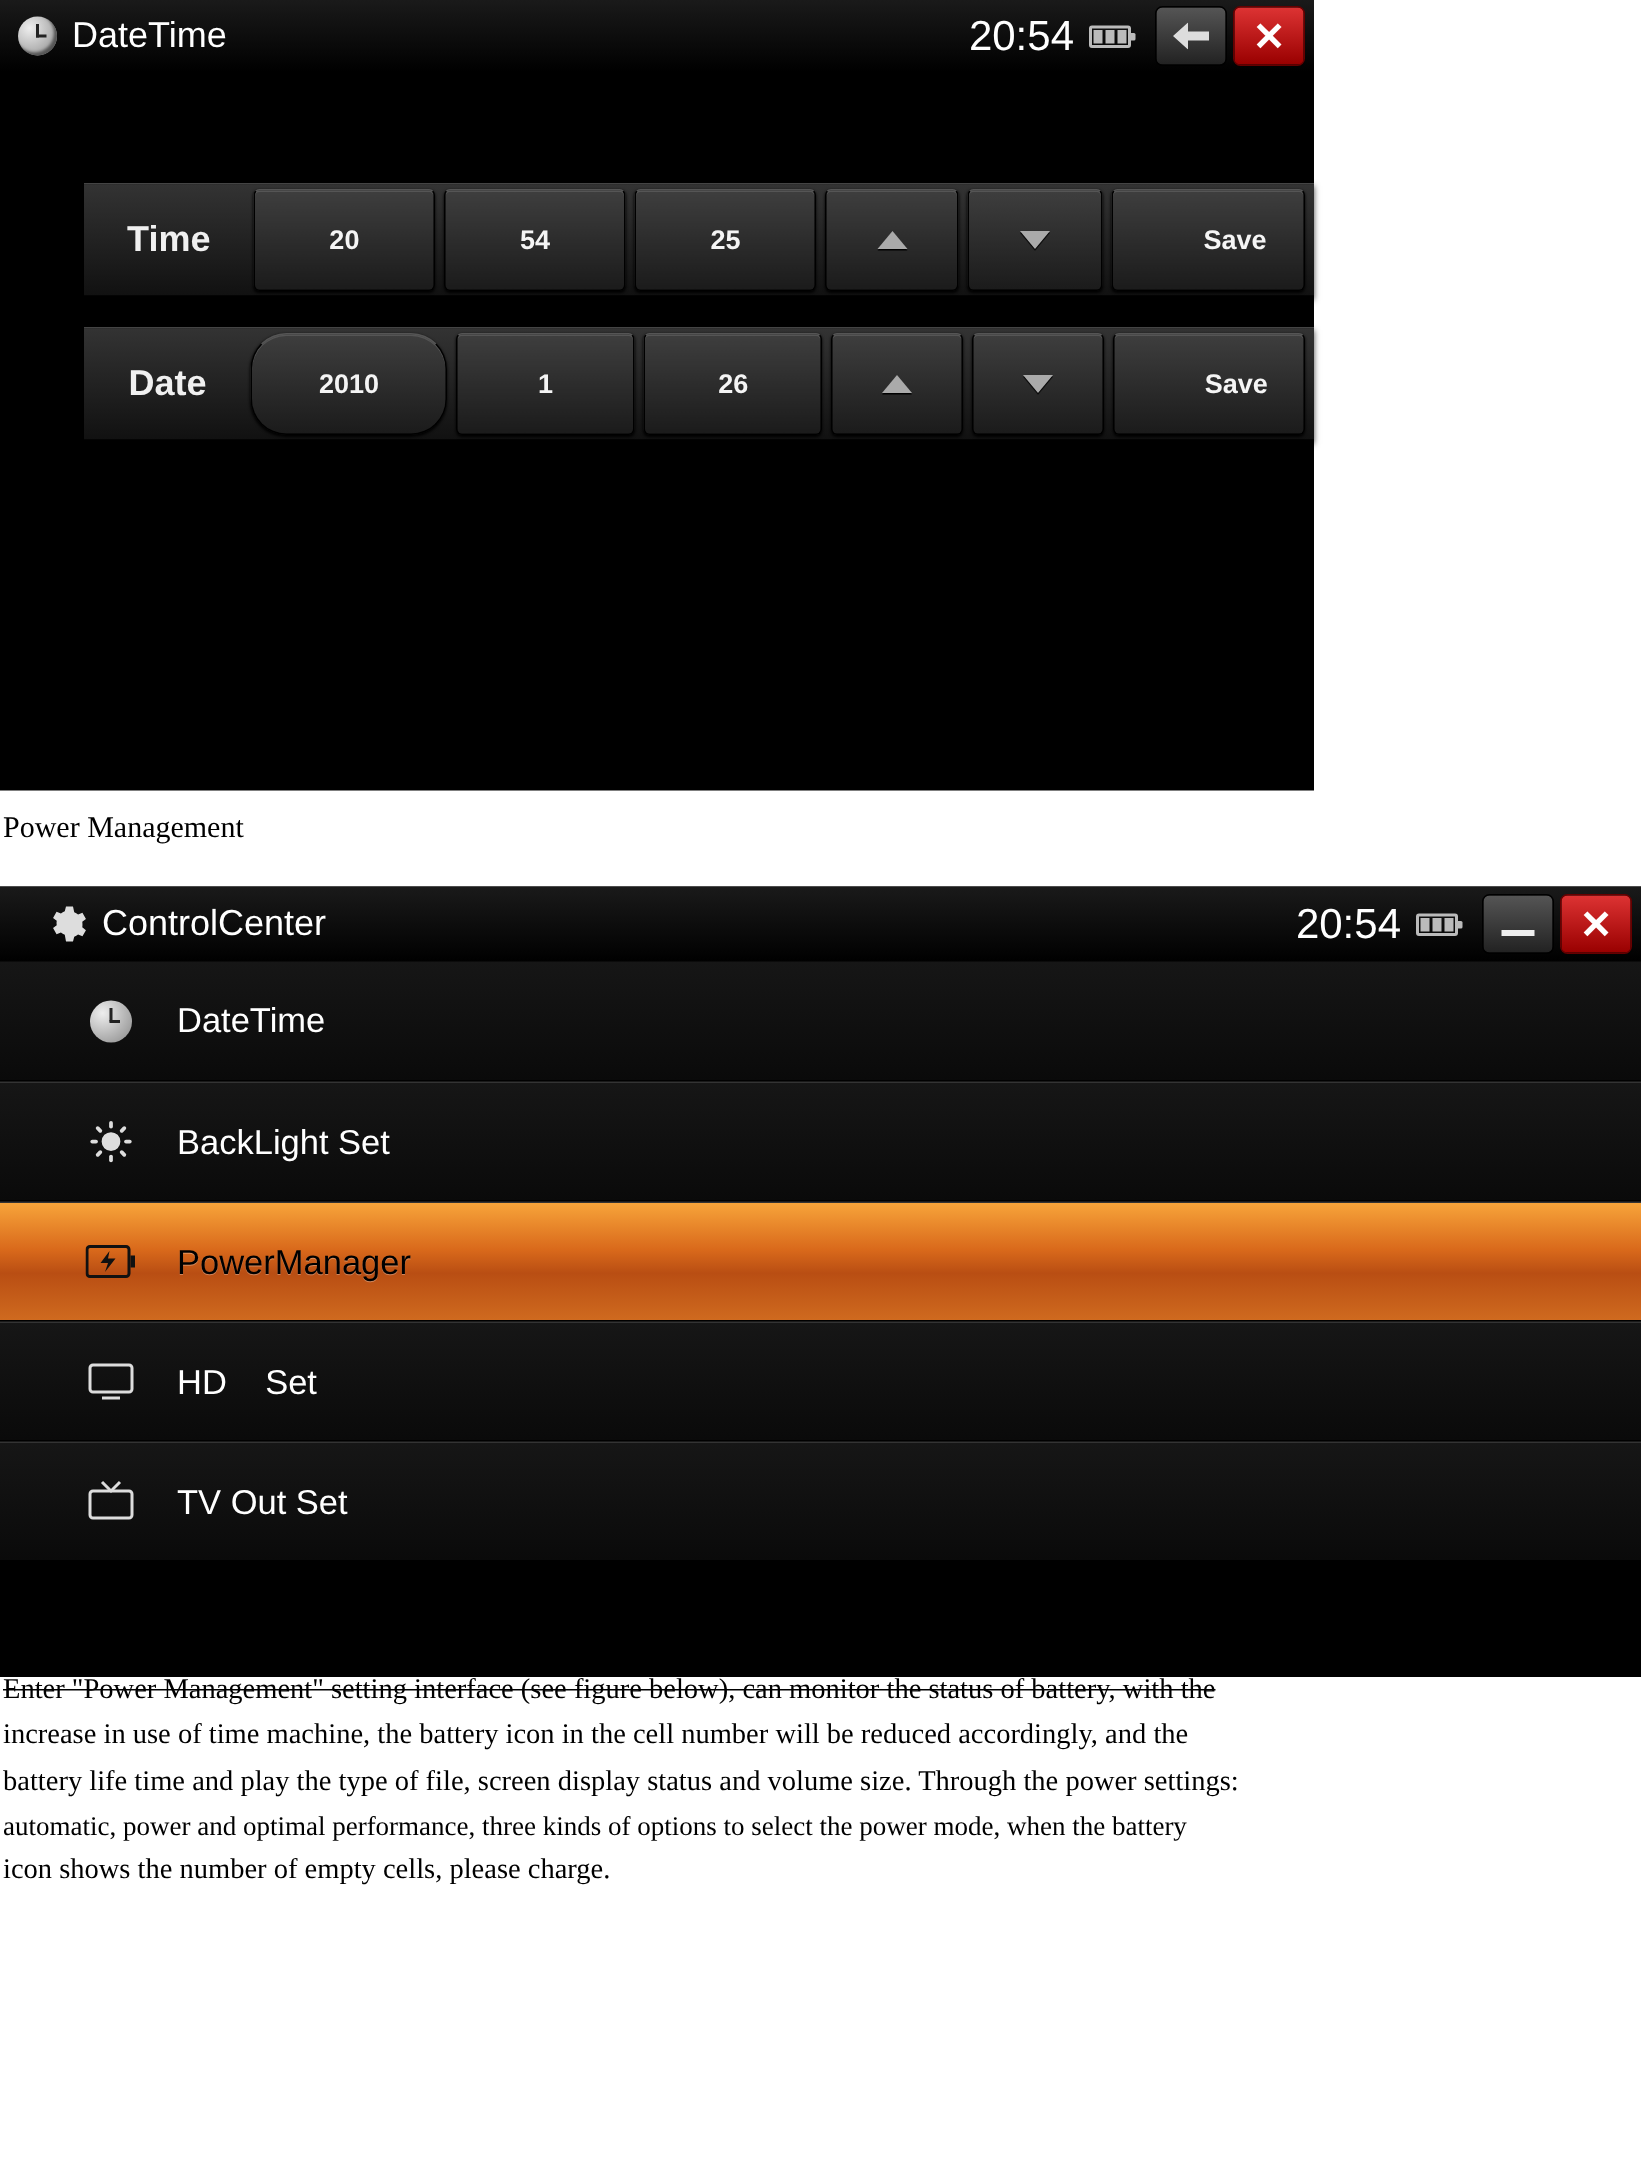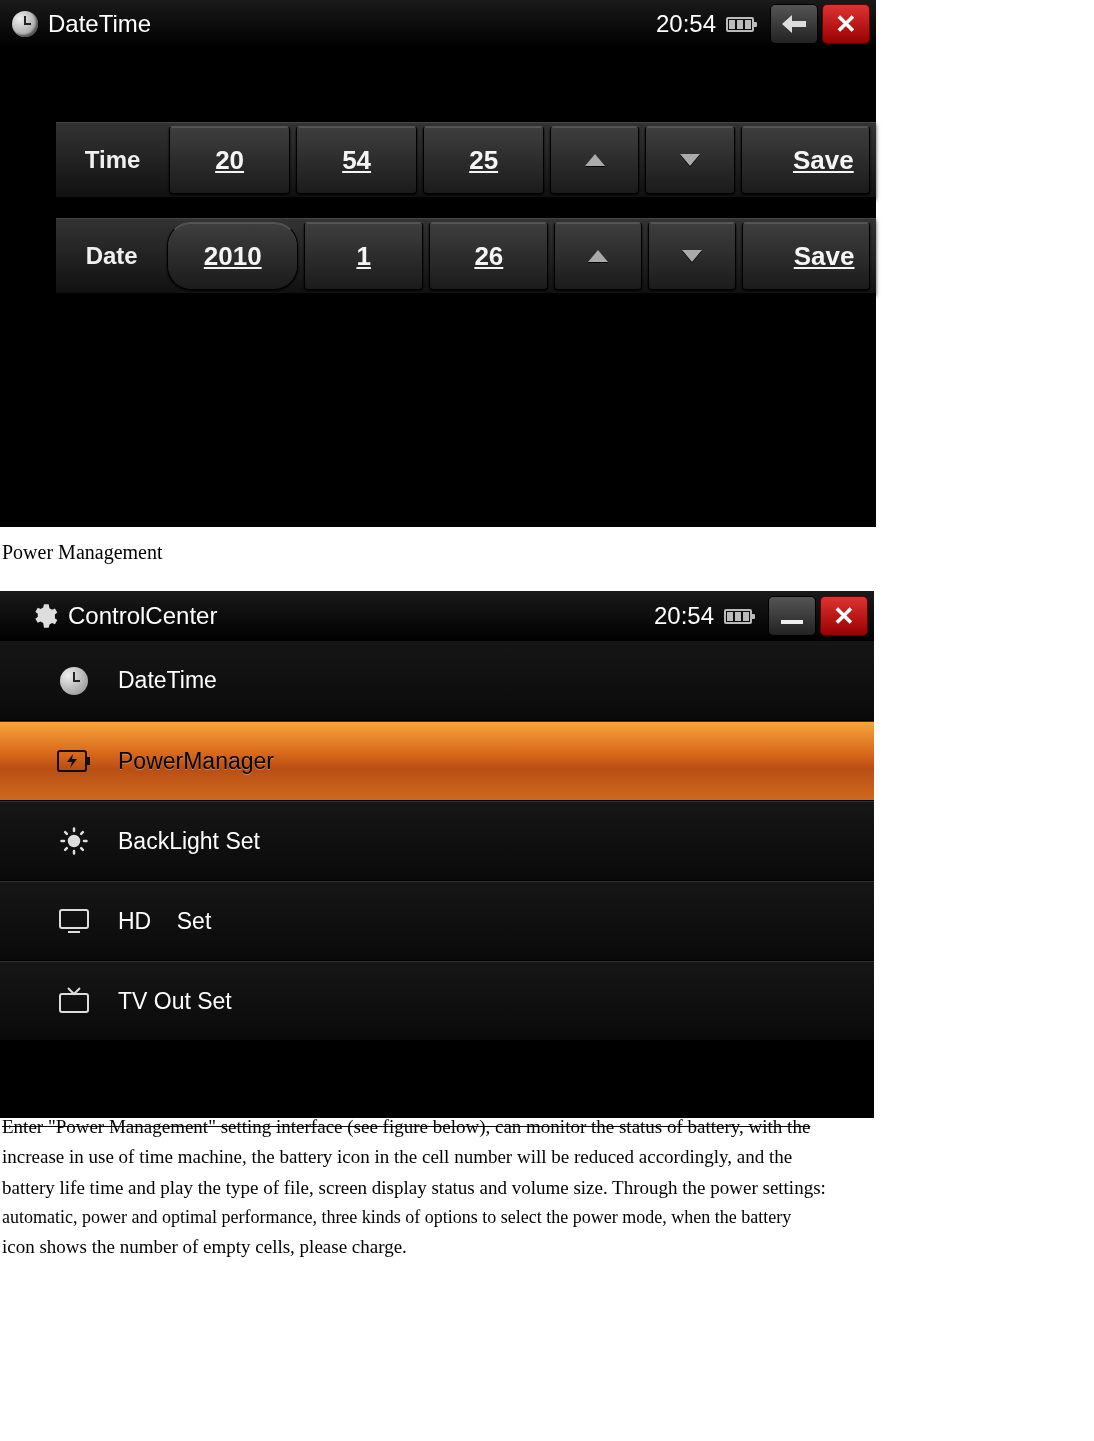--- a/index.html
+++ b/index.html
@@ -2,55 +2,55 @@
 <html><head>
 <meta charset="utf-8">
 <style>
   * { box-sizing: border-box; margin: 0; padding: 0; }
   body { font-family: Arial, Helvetica, sans-serif; background: #fff; width: 1094px; }
 
   
   .screen1 { width: 876px; height: 527px; background: #000; color: #fff; position: relative; }
   .titlebar1 { height: 48px; background: linear-gradient(#1a1a1a,#000); display: flex; align-items: center; padding: 0 6px 0 12px; font-size: 24px; font-weight: 500; }
   .titlebar1 .spacer { flex: 1; }
-  .clock1 { font-size: 24px; margin-right: 10px; }
+  .clock1 { font-size: 28px; margin-right: 10px; }
   .batt { width: 28px; height: 15px; border: 2px solid #bbb; border-radius: 2px; position: relative; margin-right: 12px; }
   .batt::after { content: ""; position: absolute; right: -5px; top: 3px; width: 3px; height: 5px; background: #bbb; border-radius: 0 1px 1px 0; }
   .batt .cell { position: absolute; top: 1px; bottom: 1px; width: 6px; background: #bbb; }
   .batt .c1 { left: 1px; } .batt .c2 { left: 9px; } .batt .c3 { left: 17px; }
   .btn-back, .btn-close, .btn-min { width: 48px; height: 40px; border-radius: 5px; display: flex; align-items: center; justify-content: center; margin-left: 4px; }
   .btn-back { background: linear-gradient(#555,#222); border: 1px solid #000; }
   .btn-close { background: linear-gradient(#d33,#900); border: 1px solid #600; }
   .btn-min  { background: linear-gradient(#555,#222); border: 1px solid #000; }
   .icon-back { width: 24px; height: 18px; }
   .icon-x { font-size: 26px; color: #fff; font-weight: bold; }
   .icon-min { width: 22px; height: 4px; background: #eee; margin-top: 12px; }
 
   .clock-icon { width: 26px; height: 26px; border-radius: 50%; background: radial-gradient(circle at 30% 30%, #eee, #888); position: relative; margin-right: 10px; box-shadow: inset -2px -2px 2px #555; }
   .clock-icon::before { content: ""; position: absolute; left: 12px; top: 5px; width: 2px; height: 9px; background: #222; }
   .clock-icon::after  { content: ""; position: absolute; left: 12px; top: 12px; width: 7px; height: 2px; background: #222; }
 
   .panel { position: absolute; left: 56px; right: 0; height: 76px; background: linear-gradient(#333,#111); border-top: 1px solid #444; border-bottom: 1px solid #000; box-shadow: 0 2px 4px rgba(0,0,0,.7); display: flex; align-items: center; }
   .panel.time { top: 122px; }
   .panel.date { top: 218px; }
   .plabel { width: 114px; text-align: center; font-size: 24px; font-weight: 600; color: #f0f0f0; }
-  .cell-btn, .arrow-btn, .save-btn { height: 68px; background: linear-gradient(#3e3e3e,#1b1b1b); border: 1px solid #000; border-top-color: #555; border-radius: 4px; display: flex; align-items: center; justify-content: center; font-size: 26px; font-weight: 700; color: #f5f5f5; margin-right: 6px; box-shadow: inset 0 1px 0 #555, 0 1px 2px #000; text-decoration: underline; }
+  .cell-btn, .arrow-btn, .save-btn { height: 68px; background: linear-gradient(#3e3e3e,#1b1b1b); border: 1px solid #000; border-top-color: #555; border-radius: 4px; display: flex; align-items: center; justify-content: center; font-size: 18px; font-weight: 700; color: #f5f5f5; margin-right: 6px; box-shadow: inset 0 1px 0 #555, 0 1px 2px #000; }
   .cell-btn { width: 122px; }
   .cell-btn.wide { width: 134px; border-radius: 24px; }
   .arrow-btn { width: 90px; }
   .save-btn { width: 130px; padding-left: 36px; }
   .arrow-up, .arrow-down { width: 0; height: 0; border-left: 10px solid transparent; border-right: 10px solid transparent; filter: drop-shadow(0 1px 0 #000); }
   .arrow-up   { border-bottom: 12px solid #aaa; }
   .arrow-down { border-top: 12px solid #aaa; }
 
   
   .doc-heading { font-size: 20px; padding: 14px 2px 24px 2px; font-family: "Times New Roman", serif; }
 
   
-  .screen2 { width: 874px; height: 530px; background: #000; color: #fff; position: relative; border-top: 3px solid #fff; }
+  .screen2 { width: 1094px; height: 530px; background: #000; color: #fff; position: relative; border-top: 3px solid #fff; }
   .titlebar2 { height: 50px; background: linear-gradient(#1a1a1a,#000); display: flex; align-items: center; padding: 0 6px 0 30px; font-size: 24px; }
   .titlebar2 .spacer { flex: 1; }
   .gear-icon { width: 28px; height: 28px; position: relative; margin-right: 10px; }
   .gear-icon svg { width: 100%; height: 100%; }
   .list { position: absolute; top: 50px; left: 0; right: 0; }
   .row { height: 80px; border-top: 1px solid #333; border-bottom: 1px solid #000; display: flex; align-items: center; padding-left: 44px; background: linear-gradient(#161616,#0a0a0a); font-size: 23px; }
   .row.first { border-top: none; }
   .row.sel { background: linear-gradient(#f7a43a,#d9691b 40%,#b94e13 60%,#cf6a1f); color: #000; text-shadow: 0 1px 0 rgba(255,255,255,.3); }
   .row .ricon { width: 60px; display: flex; justify-content: center; align-items: center; margin-right: 14px; }
   .row .ricon svg, .row .ricon .shape { color: #e6e6e6; }
@@ -140,48 +140,48 @@
       </div>
   </div>
 
   <div class="list">
     <div class="row first">
       <div class="ricon">
           <div class="clock-icon-sm"></div>
         </div>
       <span>DateTime</span>
     </div>
-    <div class="row sel">
-      <div class="ricon">
-        <svg width="34" height="22" viewBox="0 0 34 22" fill="none">
-            <rect x="1" y="1" width="28" height="20" rx="2" stroke="#111" stroke-width="2"></rect>
-            <rect x="30" y="7" width="3" height="8" fill="#111"></rect>
-            <path d="M16 4 L10 12 H15 L13 18 L20 9 H15 Z" fill="#111"></path>
-          </svg>
-      </div>
-      <span>PowerManager</span>
-    </div>
     <div class="row">
       <div class="ricon">
         <svg width="30" height="30" viewBox="0 0 24 24" fill="none" stroke="#ddd" stroke-width="2">
             <circle cx="12" cy="12" r="4" fill="#ddd"></circle>
             <g stroke-linecap="round">
               <line x1="12" y1="2" x2="12" y2="4"></line>
               <line x1="12" y1="20" x2="12" y2="22"></line>
               <line x1="2" y1="12" x2="4" y2="12"></line>
               <line x1="20" y1="12" x2="22" y2="12"></line>
               <line x1="4.9" y1="4.9" x2="6.3" y2="6.3"></line>
               <line x1="17.7" y1="17.7" x2="19.1" y2="19.1"></line>
               <line x1="4.9" y1="19.1" x2="6.3" y2="17.7"></line>
               <line x1="17.7" y1="6.3" x2="19.1" y2="4.9"></line>
             </g>
           </svg>
       </div>
       <span>BackLight Set</span>
     </div>
+    <div class="row sel">
+      <div class="ricon">
+        <svg width="34" height="22" viewBox="0 0 34 22" fill="none">
+            <rect x="1" y="1" width="28" height="20" rx="2" stroke="#111" stroke-width="2"></rect>
+            <rect x="30" y="7" width="3" height="8" fill="#111"></rect>
+            <path d="M16 4 L10 12 H15 L13 18 L20 9 H15 Z" fill="#111"></path>
+          </svg>
+      </div>
+      <span>PowerManager</span>
+    </div>
     <div class="row">
       <div class="ricon">
         <svg width="32" height="26" viewBox="0 0 32 26" fill="none" stroke="#ddd" stroke-width="2">
             <rect x="2" y="2" width="28" height="18" rx="2"></rect>
             <line x1="10" y1="24" x2="22" y2="24"></line>
           </svg>
       </div>
       <span style="white-space:pre">HD    Set</span>
     </div>
     <div class="row">

